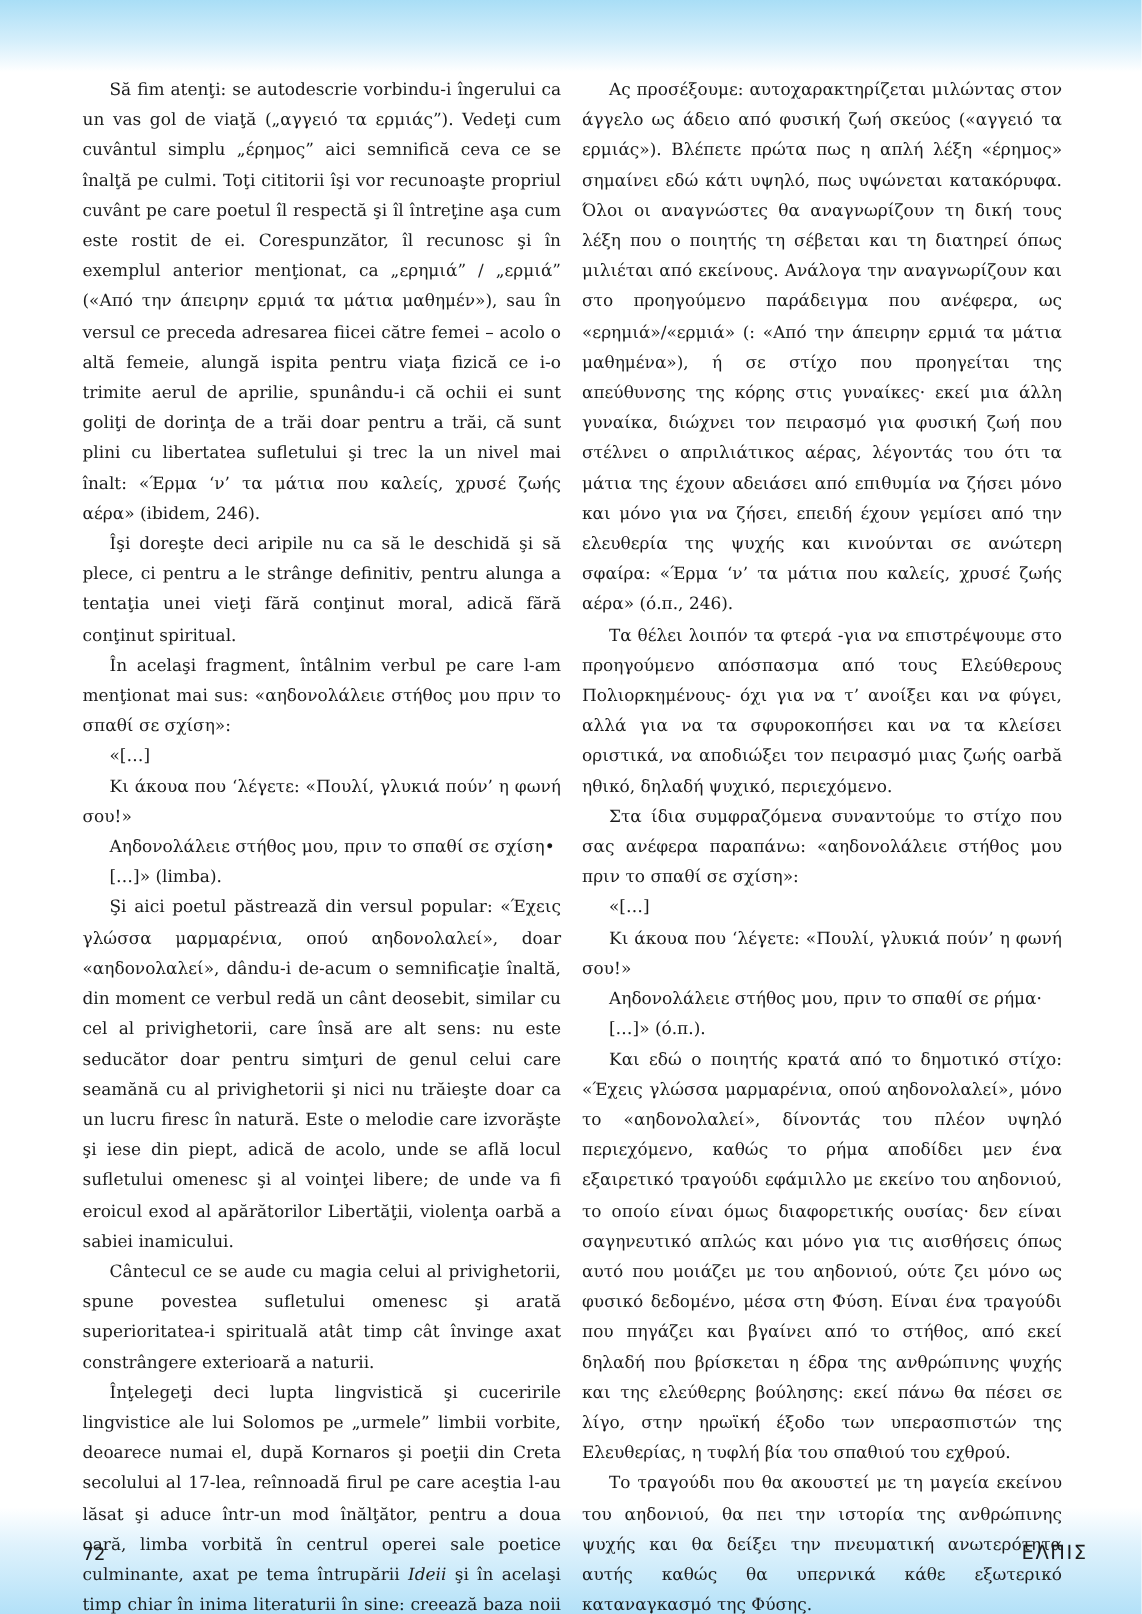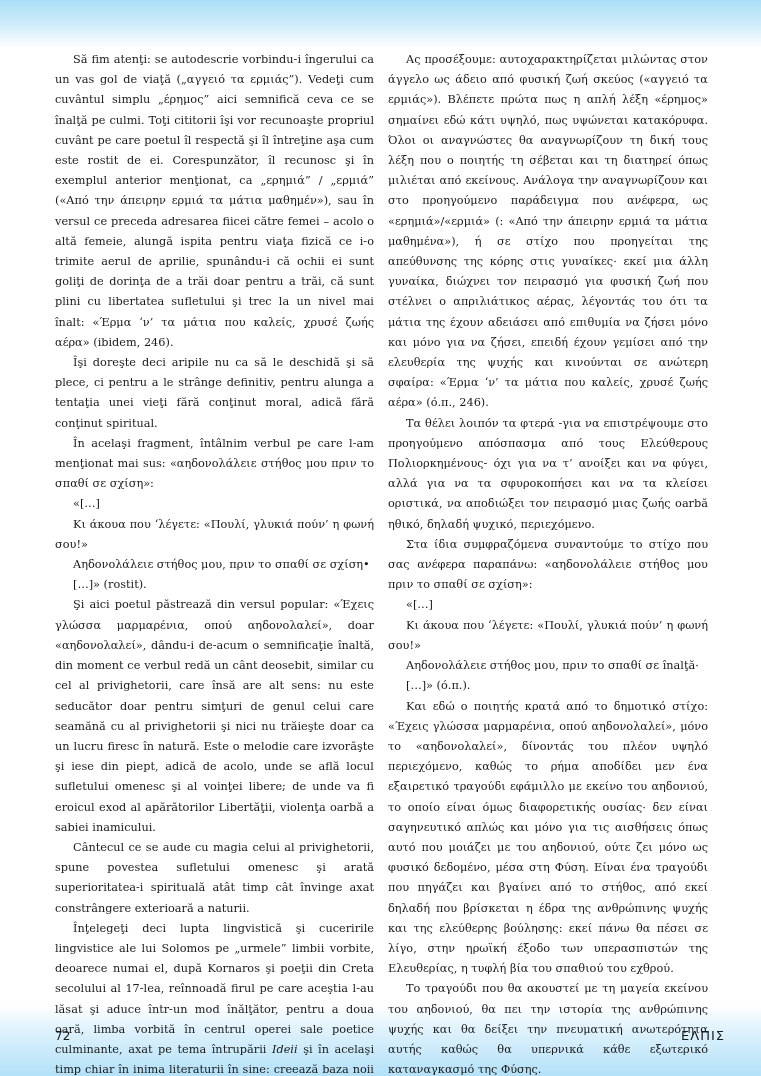--- a/index.html
+++ b/index.html
@@ -35,33 +35,33 @@
 </head>
 <body>
 
 <div class="col left">
   <p>Să fim atenţi: se autodescrie vorbindu-i îngerului ca un vas gol de viaţă („αγγειό τα ερμιάς”). Vedeţi cum cuvântul simplu „έρημος” aici semnifică ceva ce se înalţă pe culmi. Toţi cititorii îşi vor recunoaşte propriul cuvânt pe care poetul îl respectă şi îl întreţine aşa cum este rostit de ei. Corespunzător, îl recunosc şi în exemplul anterior menţionat, ca „ερημιά” / „ερμιά” («Από την άπειρην ερμιά τα μάτια μαθημέν»), sau în versul ce preceda adresarea fiicei către femei – acolo o altă femeie, alungă ispita pentru viaţa fizică ce i-o trimite aerul de aprilie, spunându-i că ochii ei sunt goliţi de dorinţa de a trăi doar pentru a trăi, că sunt plini cu libertatea sufletului şi trec la un nivel mai înalt: «Έρμα ‘ν’ τα μάτια που καλείς, χρυσέ ζωής αέρα» (ibidem, 246).</p>
   <p>Îşi doreşte deci aripile nu ca să le deschidă şi să plece, ci pentru a le strânge definitiv, pentru alunga a tentaţia unei vieţi fără conţinut moral, adică fără conţinut spiritual.</p>
   <p>În acelaşi fragment, întâlnim verbul pe care l-am menţionat mai sus: «αηδονολάλειε στήθος μου πριν το σπαθί σε σχίση»:</p>
   <p class="verse">«[…]</p>
   <p class="verse">Κι άκουα που ‘λέγετε: «Πουλί, γλυκιά πούν’ η φωνή σου!»</p>
   <p class="verse">Αηδονολάλειε στήθος μου, πριν το σπαθί σε σχίση•</p>
-  <p class="verse">[…]» (rostit).</p>
+  <p class="verse">[…]» (limba).</p>
   <p>Şi aici poetul păstrează din versul popular: «Έχεις γλώσσα μαρμαρένια, οπού αηδονολαλεί», doar «αηδονολαλεί», dându-i de-acum o semnificaţie înaltă, din moment ce verbul redă un cânt deosebit, similar cu cel al privighetorii, care însă are alt sens: nu este seducător doar pentru simţuri de genul celui care seamănă cu al privighetorii şi nici nu trăieşte doar ca un lucru firesc în natură. Este o melodie care izvorăşte şi iese din piept, adică de acolo, unde se află locul sufletului omenesc şi al voinţei libere; de unde va fi eroicul exod al apărătorilor Libertăţii, violenţa oarbă a sabiei inamicului.</p>
   <p>Cântecul ce se aude cu magia celui al privighetorii, spune povestea sufletului omenesc şi arată superioritatea-i spirituală atât timp cât învinge axat constrângere exterioară a naturii.</p>
   <p><span>Înţelegeţi deci lupta lingvistică şi cuceririle lingvistice ale lui Solomos pe „urmele” limbii vorbite, deoarece numai el, după Kornaros şi poeţii din Creta secolului al 17-lea, reînnoadă firul pe care aceştia l-au lăsat şi aduce într-un mod înălţător, pentru a doua oară, limba vorbită în centrul operei sale poetice culminante, axat pe tema întrupării </span><span class="ital">Ideii</span><span> şi în acelaşi timp chiar în inima literaturii în sine: creează baza noii limbi greceşti literare şi poetice a viitorului.</span></p>
 </div>
 
 <div class="col right">
   <p>Ας προσέξουμε: αυτοχαρακτηρίζεται μιλώντας στον άγγελο ως άδειο από φυσική ζωή σκεύος («αγγειό τα ερμιάς»). Βλέπετε πρώτα πως η απλή λέξη «έρημος» σημαίνει εδώ κάτι υψηλό, πως υψώνεται κατακόρυφα. Όλοι οι αναγνώστες θα αναγνωρίζουν τη δική τους λέξη που ο ποιητής τη σέβεται και τη διατηρεί όπως μιλιέται από εκείνους. Ανάλογα την αναγνωρίζουν και στο προηγούμενο παράδειγμα που ανέφερα, ως «ερημιά»/«ερμιά» (: «Από την άπειρην ερμιά τα μάτια μαθημένα»), ή σε στίχο που προηγείται της απεύθυνσης της κόρης στις γυναίκες· εκεί μια άλλη γυναίκα, διώχνει τον πειρασμό για φυσική ζωή που στέλνει ο απριλιάτικος αέρας, λέγοντάς του ότι τα μάτια της έχουν αδειάσει από επιθυμία να ζήσει μόνο και μόνο για να ζήσει, επειδή έχουν γεμίσει από την ελευθερία της ψυχής και κινούνται σε ανώτερη σφαίρα: «Έρμα ‘ν’ τα μάτια που καλείς, χρυσέ ζωής αέρα» (ό.π., 246).</p>
   <p>Τα θέλει λοιπόν τα φτερά -για να επιστρέψουμε στο προηγούμενο απόσπασμα από τους Ελεύθερους Πολιορκημένους- όχι για να τ’ ανοίξει και να φύγει, αλλά για να τα σφυροκοπήσει και να τα κλείσει οριστικά, να αποδιώξει τον πειρασμό μιας ζωής oarbă ηθικό, δηλαδή ψυχικό, περιεχόμενο.</p>
   <p>Στα ίδια συμφραζόμενα συναντούμε το στίχο που σας ανέφερα παραπάνω: «αηδονολάλειε στήθος μου πριν το σπαθί σε σχίση»:</p>
   <p class="verse">«[…]</p>
   <p class="verse">Κι άκουα που ‘λέγετε: «Πουλί, γλυκιά πούν’ η φωνή σου!»</p>
-  <p class="verse">Αηδονολάλειε στήθος μου, πριν το σπαθί σε înalţă·</p>
+  <p class="verse">Αηδονολάλειε στήθος μου, πριν το σπαθί σε ρήμα·</p>
   <p class="verse">[…]» (ό.π.).</p>
   <p>Και εδώ ο ποιητής κρατά από το δημοτικό στίχο: «Έχεις γλώσσα μαρμαρένια, οπού αηδονολαλεί», μόνο το «αηδονολαλεί», δίνοντάς του πλέον υψηλό περιεχόμενο, καθώς το ρήμα αποδίδει μεν ένα εξαιρετικό τραγούδι εφάμιλλο με εκείνο του αηδονιού, το οποίο είναι όμως διαφορετικής ουσίας· δεν είναι σαγηνευτικό απλώς και μόνο για τις αισθήσεις όπως αυτό που μοιάζει με του αηδονιού, ούτε ζει μόνο ως φυσικό δεδομένο, μέσα στη Φύση. Είναι ένα τραγούδι που πηγάζει και βγαίνει από το στήθος, από εκεί δηλαδή που βρίσκεται η έδρα της ανθρώπινης ψυχής και της ελεύθερης βούλησης: εκεί πάνω θα πέσει σε λίγο, στην ηρωϊκή έξοδο των υπερασπιστών της Ελευθερίας, η τυφλή βία του σπαθιού του εχθρού.</p>
   <p>Το τραγούδι που θα ακουστεί με τη μαγεία εκείνου του αηδονιού, θα πει την ιστορία της ανθρώπινης ψυχής και θα δείξει την πνευματική ανωτερότητα αυτής καθώς θα υπερνικά κάθε εξωτερικό καταναγκασμό της Φύσης.</p>
 
 </div>
 
 <div class="footer-num">72</div>
 <div class="footer-title">ΕΛΠΙΣ</div>
 
 </body></html>

